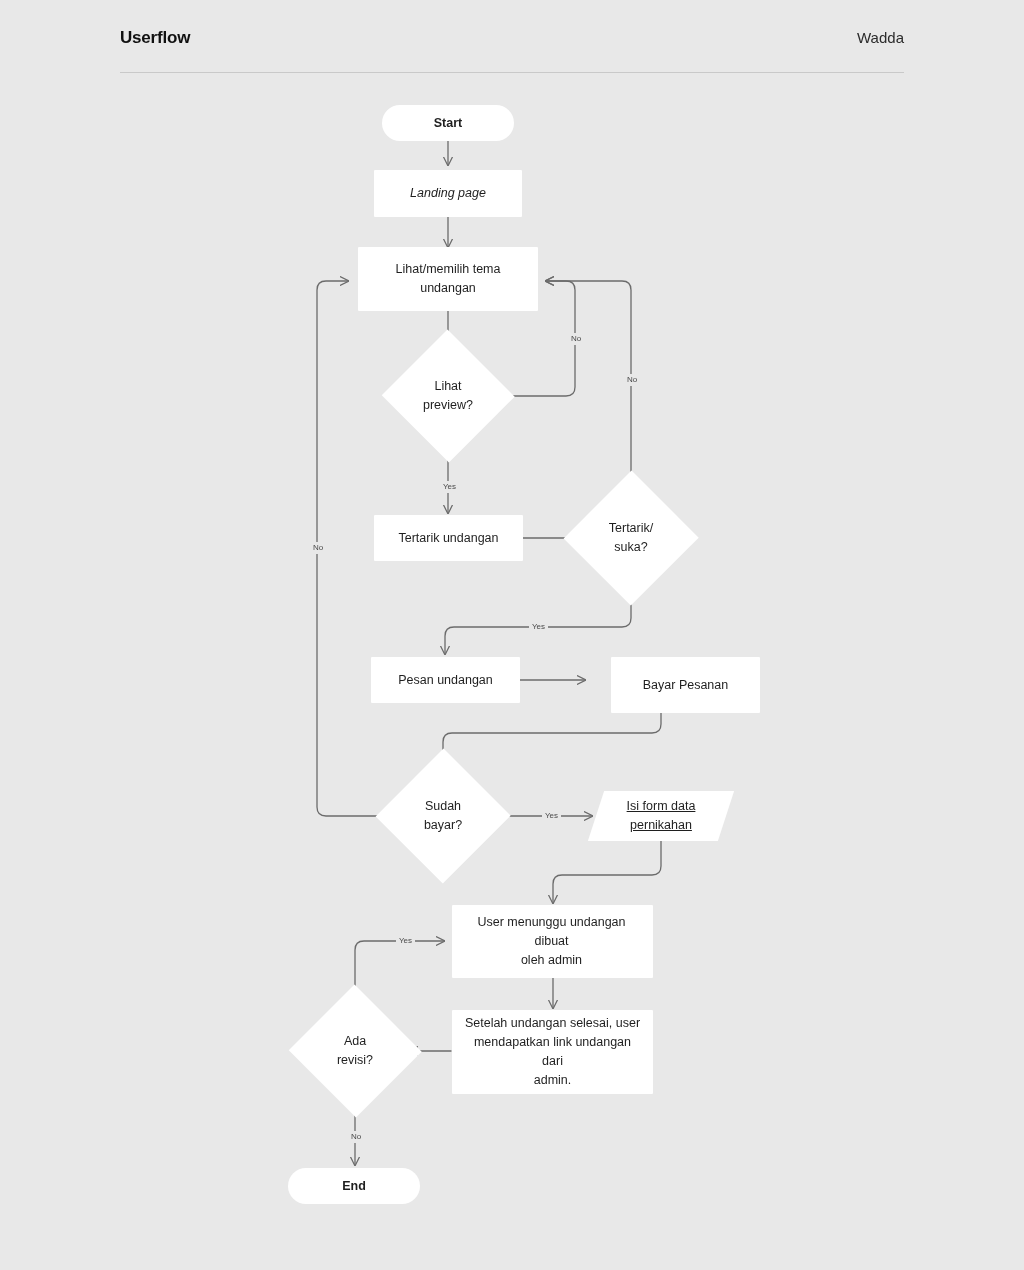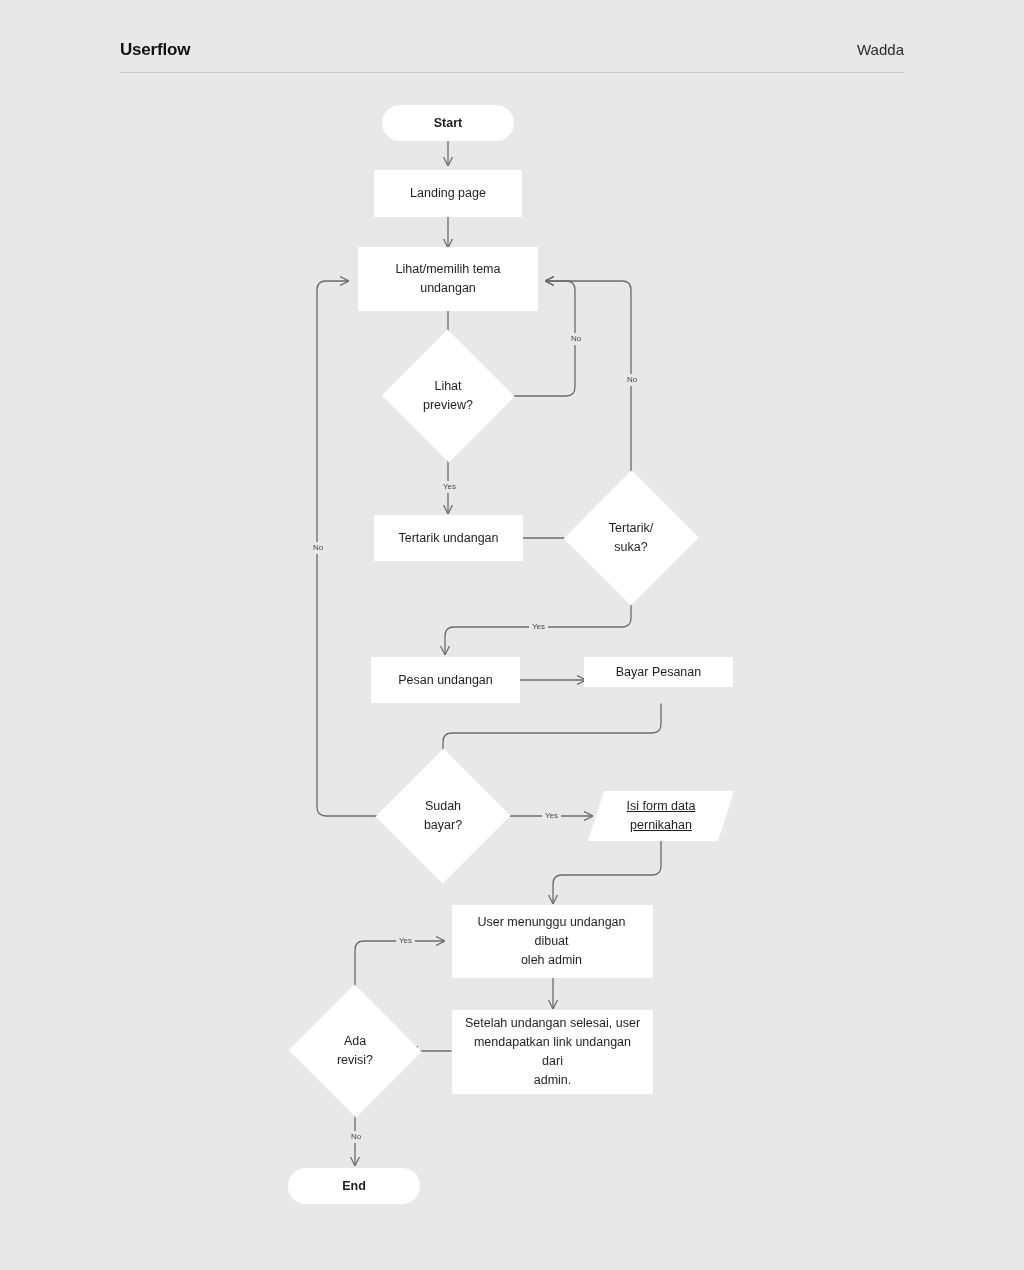--- a/index.html
+++ b/index.html
@@ -22,21 +22,21 @@
     height: 1270px;
   }
   
   .header {
     position: absolute;
     left: 120px;
     top: 28px;
     width: 784px;
     height: 44px;
     display: flex;
-    align-items: center;
+    align-items: flex-start;
     justify-content: space-between;
   }
   .header-title {
     font-size: 17px;
     font-weight: bold;
     letter-spacing: -0.2px;
     color: #111111;
     line-height: 20px;
   }
   .header-brand {
@@ -193,21 +193,21 @@
         <path d="M355,1008 L355,950 Q355,941 364,941 L444,941" marker-end="url(#arrow)"></path>
 
         <path d="M355,1095 L355,1165" marker-end="url(#arrow)"></path>
       </g>
     </svg>
 
     <div class="node terminator" style="left:382px; top:105px; width:132px; height:36px;">
       <span>Start</span>
     </div>
 
-    <div class="node process" style="left:374px; top:170px; width:148px; height:47px;">
+    <div class="node process" style="left:374px; top:170px; width:148px; height:47px;font-style:italic;">
       <span>Landing page</span>
     </div>
 
     <div class="node process" style="left:358px; top:247px; width:180px; height:64px;">
       <span>Lihat/memilih tema undangan</span>
     </div>
 
     <div class="node decision" style="left:381px; top:330px; width:134px; height:132px;">
       <div class="diamond-shape"></div>
       <div class="diamond-label">
@@ -225,21 +225,21 @@
       <div class="diamond-label">
         <div>Tertarik/</div>
         <div>suka?</div>
       </div>
     </div>
 
     <div class="node process" style="left:371px; top:657px; width:149px; height:46px;">
       <span>Pesan undangan</span>
     </div>
 
-    <div class="node process" style="left:584px; top:657px; width:149px; height:30px;">
+    <div class="node process" style="left:611px; top:657px; width:149px; height:56px;">
       <span>Bayar Pesanan</span>
     </div>
 
     <div class="node decision" style="left:376px; top:748px; width:134px; height:136px;">
       <div class="diamond-shape"></div>
       <div class="diamond-label">
         <div>Sudah</div>
         <div>bayar?</div>
       </div>
     </div>

